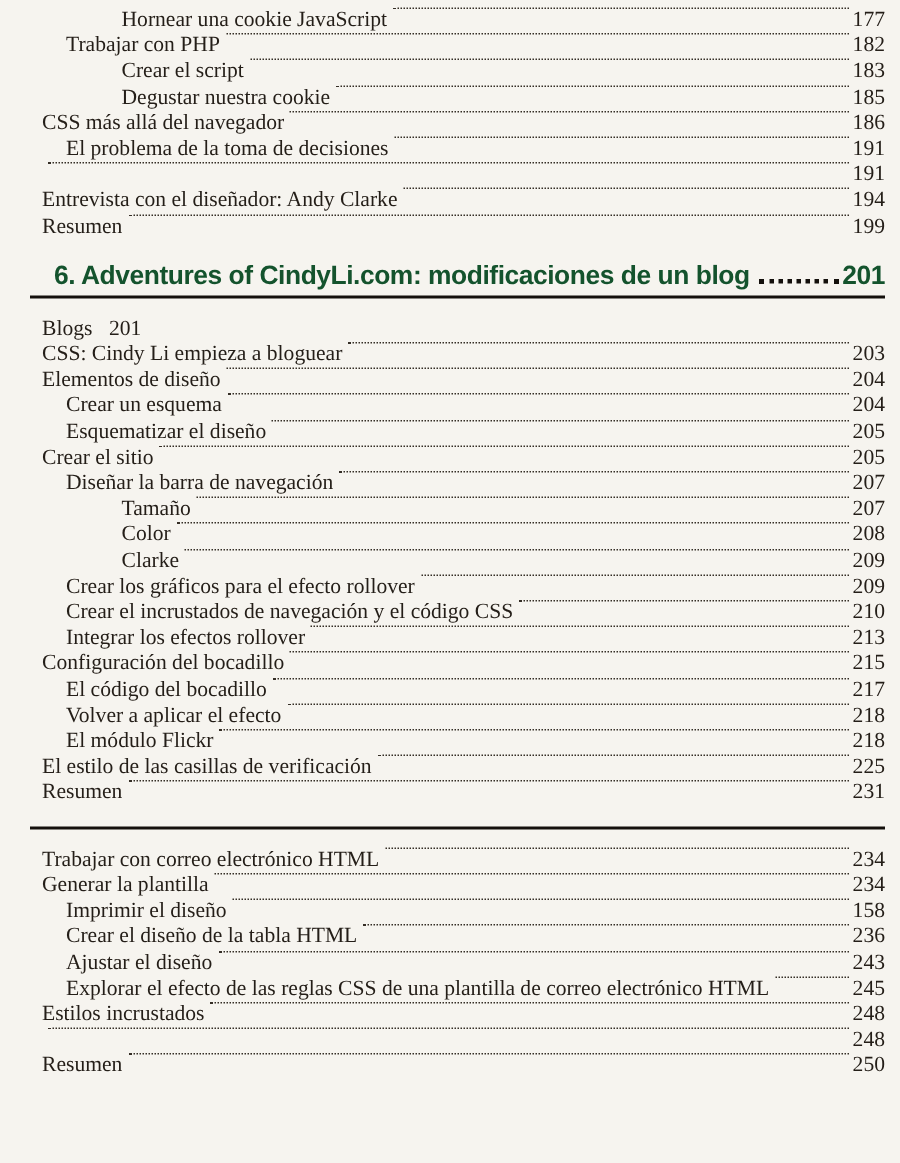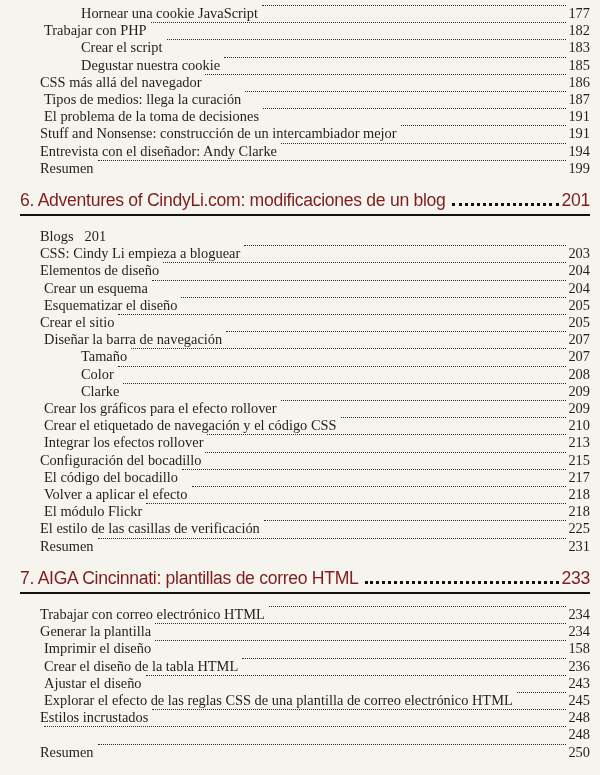--- a/index.html
+++ b/index.html
@@ -18,44 +18,45 @@
   }
   
   .entry {
     display: flex;
     align-items: flex-start;
     font-size: 14.4px;
     line-height: 17.2px;
     white-space: nowrap;
   }
   .entry .label { white-space: nowrap; }
-  .level-0 { margin-left: 20px; }
+  .level-0 { margin-left: 8px; }
   .level-1 { margin-left: 24px; }
   .level-2 { margin-left: 61px; }
   .dots {
     flex: 1 1 auto;
     min-width: 8px;
     border-bottom: 1.7px dotted #352e26;
     margin: 0 2px 3px 4px;
   }
   .pnum { white-space: nowrap; }
   .no-leader .pnum { margin-left: 11px; }
   .no-leader { justify-content: flex-start; }
   
   .chapter { margin-top: 13px; margin-bottom: 12px; }
   .chapter-row {
     display: flex;
     align-items: baseline;
     font-family: "Liberation Sans", "DejaVu Sans", sans-serif;
-    font-weight: normal;
+    font-weight: bold;
     font-size: 17.6px;
     line-height: 20px;
     letter-spacing: -0.3px;
-    color: #7f1d1d;
+    color: #14532d;
     white-space: nowrap;
+    margin-left: 16px;
   }
   .chapter-leader {
     flex: 1 1 auto;
     min-width: 12px;
     border-bottom: 3.4px dotted #14100c;
     margin: 0 3px 3px 6px;
   }
   .chapter-page { white-space: nowrap; }
   .chapter-rule {
     height: 2px;
@@ -88,31 +89,25 @@
           <span class="label">Degustar nuestra cookie</span>
           <span class="dots"></span>
           <span class="pnum">185</span>
         </div>
         <div class="entry level-0">
           <span class="label">CSS más allá del navegador</span>
           <span class="dots"></span>
           <span class="pnum">186</span>
         </div>
         <div class="entry level-1">
-          <span class="label">Tipos de medios: llega la curación</span>
-          <span class="dots"></span>
-          <span class="pnum">187</span>
-        </div>
-        <div class="entry level-1">
           <span class="label">El problema de la toma de decisiones</span>
           <span class="dots"></span>
           <span class="pnum">191</span>
         </div>
         <div class="entry level-0">
-          <span class="label">Stuff and Nonsense: construcción de un intercambiador mejor</span>
           <span class="dots"></span>
           <span class="pnum">191</span>
         </div>
         <div class="entry level-0">
           <span class="label">Entrevista con el diseñador: Andy Clarke</span>
           <span class="dots"></span>
           <span class="pnum">194</span>
         </div>
         <div class="entry level-0">
           <span class="label">Resumen</span>
@@ -177,21 +172,21 @@
           <span class="label">Clarke</span>
           <span class="dots"></span>
           <span class="pnum">209</span>
         </div>
         <div class="entry level-1">
           <span class="label">Crear los gráficos para el efecto rollover</span>
           <span class="dots"></span>
           <span class="pnum">209</span>
         </div>
         <div class="entry level-1">
-          <span class="label">Crear el etiquetado de navegación y el código CSS</span>
+          <span class="label">Crear el incrustados de navegación y el código CSS</span>
           <span class="dots"></span>
           <span class="pnum">210</span>
         </div>
         <div class="entry level-1">
           <span class="label">Integrar los efectos rollover</span>
           <span class="dots"></span>
           <span class="pnum">213</span>
         </div>
         <div class="entry level-0">
           <span class="label">Configuración del bocadillo</span>
@@ -218,25 +213,20 @@
           <span class="dots"></span>
           <span class="pnum">225</span>
         </div>
         <div class="entry level-0">
           <span class="label">Resumen</span>
           <span class="dots"></span>
           <span class="pnum">231</span>
         </div>
       </div>
       <div class="chapter">
-        <div class="chapter-row">
-          <span class="chapter-title">7. AIGA Cincinnati: plantillas de correo HTML</span>
-          <span class="chapter-leader"></span>
-          <span class="chapter-page">233</span>
-        </div>
         <div class="chapter-rule"></div>
       </div>
       <div class="entries">
         <div class="entry level-0">
           <span class="label">Trabajar con correo electrónico HTML</span>
           <span class="dots"></span>
           <span class="pnum">234</span>
         </div>
         <div class="entry level-0">
           <span class="label">Generar la plantilla</span>

